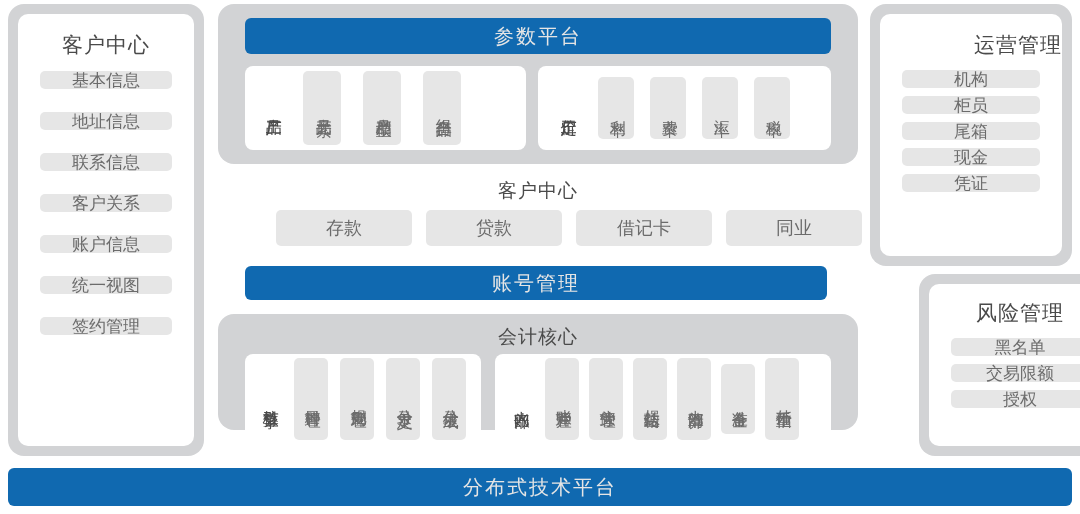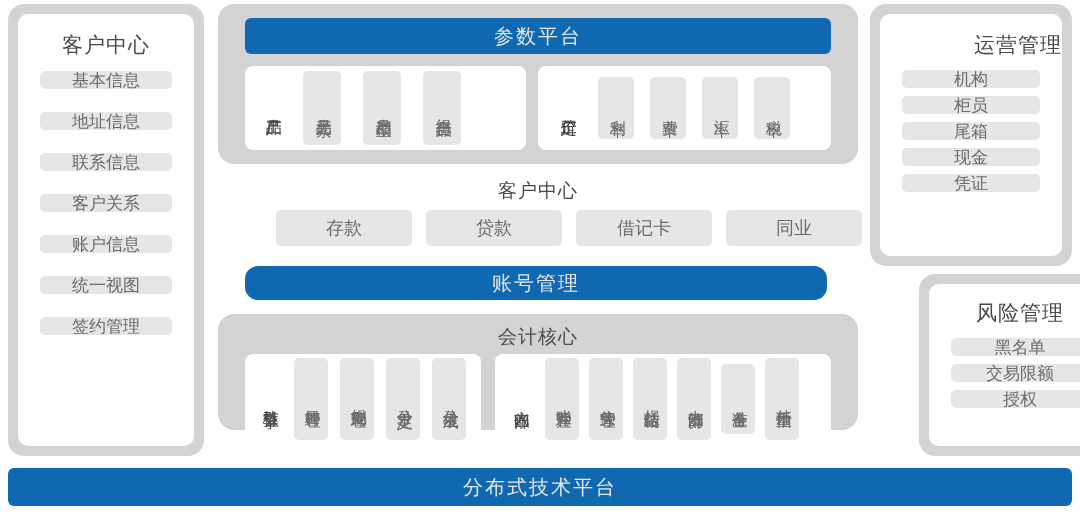--- a/index.html
+++ b/index.html
@@ -163,21 +163,21 @@
     <div style="position:absolute; left:6px; top:168px; width:640px; height:90px;">
       <div class="section-heading" style="top:6px;">客户中心</div>
       <div style="position:absolute; left:27px; top:38px; width:586px; display:flex; justify-content:space-between;padding-left:31px;">
         <div class="chip" style="width:136px; height:36px; font-size:18px;">存款</div>
         <div class="chip" style="width:136px; height:36px; font-size:18px;">贷款</div>
         <div class="chip" style="width:136px; height:36px; font-size:18px;">借记卡</div>
         <div class="chip" style="width:136px; height:36px; font-size:18px;">同业</div>
       </div>
     </div>
 
-    <div class="blue-bar" style="left:33px; top:262px; width:582px; height:34px;border-radius:13px;">账号管理</div>
+    <div class="blue-bar" style="left:33px; top:262px; width:582px; height:34px;">账号管理</div>
 
     <div class="gray-frame" style="left:6px; top:310px; width:640px; height:116px;">
       <div class="section-heading" style="top:10px;">会计核心</div>
 
       <div class="group-card" style="left:27px; top:40px; width:236px; height:90px; padding:0 7px;">
         <div class="plain-label vchip" style="width:34px; height:82px;">核算引擎</div>
         <div class="chip vchip" style="width:34px; height:82px; margin-left:8px;">科目管理</div>
         <div class="chip vchip" style="width:34px; height:82px; margin-left:12px;">规则管理</div>
         <div class="chip vchip" style="width:34px; height:82px; margin-left:12px;">分录定义</div>
         <div class="chip vchip" style="width:34px; height:82px; margin-left:12px;">分录生成</div>

